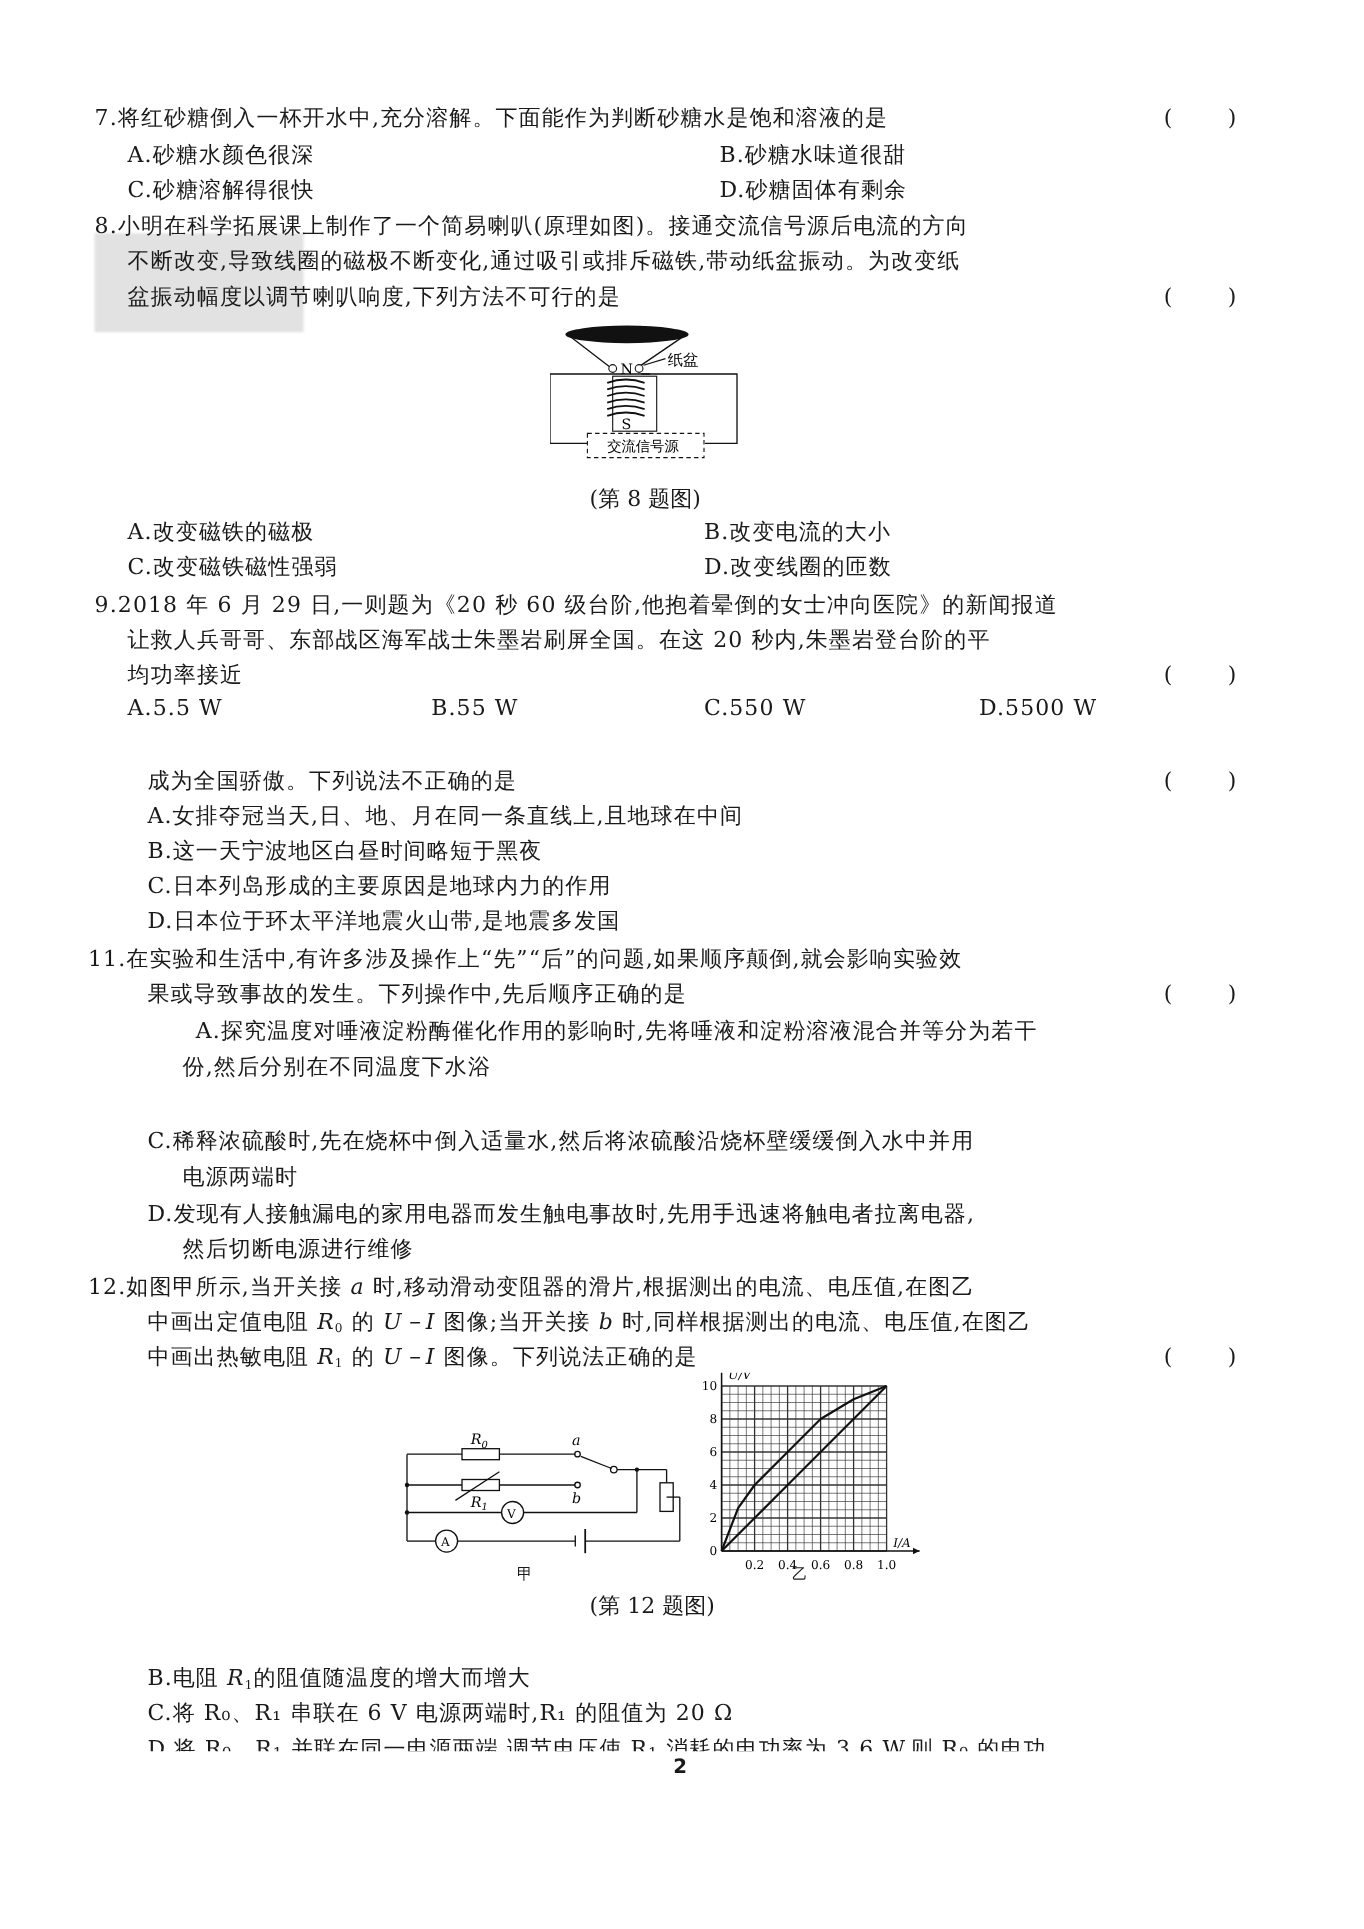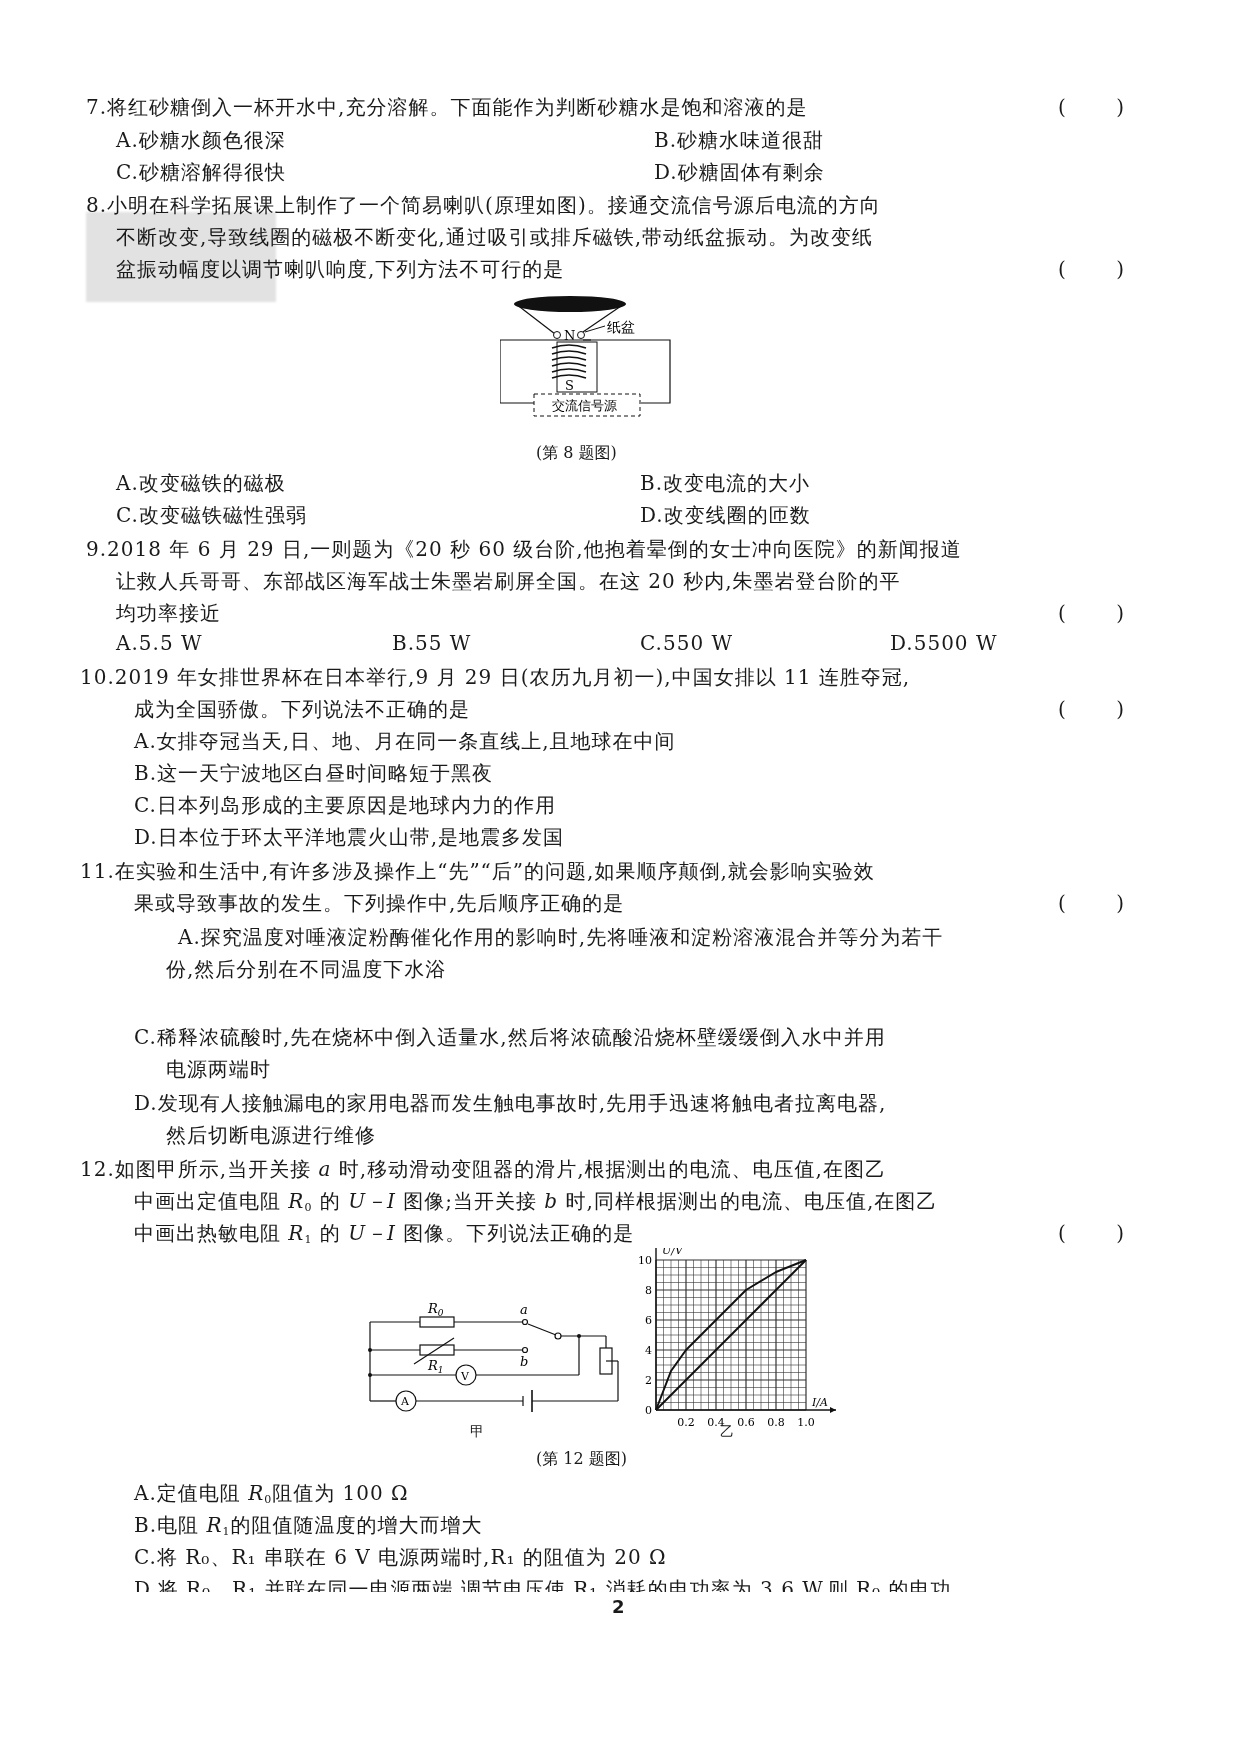--- a/index.html
+++ b/index.html
@@ -5,21 +5,21 @@
   html,body{margin:0;padding:0;}
   body{width:1240px;height:1754px;background:#ffffff;position:relative;overflow:hidden;
        font-family:"DejaVu Serif","Liberation Serif",serif;color:#1a1a1a;}
   .page{position:absolute;left:0;top:0;width:1240px;height:1754px;}
   .ghost{position:absolute;background:#e7e7e7;filter:blur(1px);}
   .line{position:absolute;font-size:20px;line-height:30px;white-space:nowrap;letter-spacing:1px;}
   .q{left:86px;}
   .opt{left:116px;}
   .cont{left:116px;}
   .paren{position:absolute;font-size:20px;line-height:30px;left:1058px;letter-spacing:22px;}
-  .cap{position:absolute;font-size:16px;line-height:26px;white-space:nowrap;}
+  .cap{position:absolute;font-size:20px;line-height:26px;white-space:nowrap;}
   .pagenum{position:absolute;left:612px;top:1596px;font-family:"DejaVu Sans","Liberation Sans",sans-serif;font-weight:bold;font-size:18px;}
   sub{font-size:11px;vertical-align:-3px;}
   i.v{font-style:italic;}
   svg text{font-family:"DejaVu Serif","Liberation Serif",serif;}
   .cutoff{position:absolute;left:116px;top:1578px;height:14px;overflow:hidden;font-size:20px;line-height:30px;white-space:nowrap;letter-spacing:1px;}
   .cutoff span{position:relative;top:-2px;}
 </style>
 </head>
 <body>
 
@@ -74,21 +74,20 @@
 
   <div class="line q" style="top:534px;"><span>9.</span><span>2018 年 6 月 29 日,一则题为《20 秒 60 级台阶,他抱着晕倒的女士冲向医院》的新闻报道</span></div>
   <div class="line cont" style="top:566px;">让救人兵哥哥、东部战区海军战士朱墨岩刷屏全国。在这 20 秒内,朱墨岩登台阶的平</div>
   <div class="line cont" style="top:598px;">均功率接近</div>
   <div class="paren" style="top:598px;">(  )</div>
   <div class="line opt" style="top:628px;"><span>A.</span><span>5.5 W</span></div>
   <div class="line" style="left:392px;top:628px;"><span>B.</span><span>55 W</span></div>
   <div class="line" style="left:640px;top:628px;"><span>C.</span><span>550 W</span></div>
   <div class="line" style="left:890px;top:628px;"><span>D.</span><span>5500 W</span></div>
 
-  <div class="line" style="left:80px;top:662px;"><span>10.</span><span>2019 年女排世界杯在日本举行,9 月 29 日(农历九月初一),中国女排以 11 连胜夺冠,</span></div>
   <div class="line cont" style="left:134px;top:694px;">成为全国骄傲。下列说法不正确的是</div>
   <div class="paren" style="top:694px;">(  )</div>
   <div class="line" style="left:134px;top:726px;"><span>A.</span><span>女排夺冠当天,日、地、月在同一条直线上,且地球在中间</span></div>
   <div class="line" style="left:134px;top:758px;"><span>B.</span><span>这一天宁波地区白昼时间略短于黑夜</span></div>
   <div class="line" style="left:134px;top:790px;"><span>C.</span><span>日本列岛形成的主要原因是地球内力的作用</span></div>
   <div class="line" style="left:134px;top:822px;"><span>D.</span><span>日本位于环太平洋地震火山带,是地震多发国</span></div>
 
   <div class="line" style="left:80px;top:856px;"><span>11.</span><span>在实验和生活中,有许多涉及操作上“先”“后”的问题,如果顺序颠倒,就会影响实验效</span></div>
   <div class="line" style="left:134px;top:888px;">果或导致事故的发生。下列操作中,先后顺序正确的是</div>
   <div class="paren" style="top:888px;">(  )</div>
@@ -212,23 +211,20 @@
       <text x="110" y="178" font-size="11" text-anchor="middle">0.6</text>
       <text x="140" y="178" font-size="11" text-anchor="middle">0.8</text>
       <text x="170" y="178" font-size="11" text-anchor="middle">1.0</text>
       <text x="26" y="6" font-size="11" font-style="italic">U/V</text>
       <text x="176" y="158" font-size="11" font-style="italic">I/A</text>
     </svg>
   <div class="cap" style="left:720px;top:1418px;font-size:14px;">乙</div>
 
   <div class="cap" style="left:536px;top:1446px;">(第 12 题图)</div>
 
-  <div class="line" style="left:134px;top:1478px;">
-    <span>A.</span><span>定值电阻 </span><i class="v">R</i><sub>0</sub><span>阻值为 100 Ω</span>
-  </div>
   <div class="line" style="left:134px;top:1510px;">
     <span>B.</span><span>电阻 </span><i class="v">R</i><sub>1</sub><span>的阻值随温度的增大而增大</span>
   </div>
   <div class="line" style="left:134px;top:1542px;"><span>C.</span><span>将 R₀、R₁ 串联在 6 V 电源两端时,R₁ 的阻值为 20 Ω</span></div>
   <div class="cutoff" style="left:134px;"><span><span>D.</span><span>将 R₀、R₁ 并联在同一电源两端,调节电压使 R₁ 消耗的电功率为 3.6 W,则 R₀ 的电功</span></span></div>
 
   <div class="pagenum">2</div>
 </div>
 
 </body></html>

